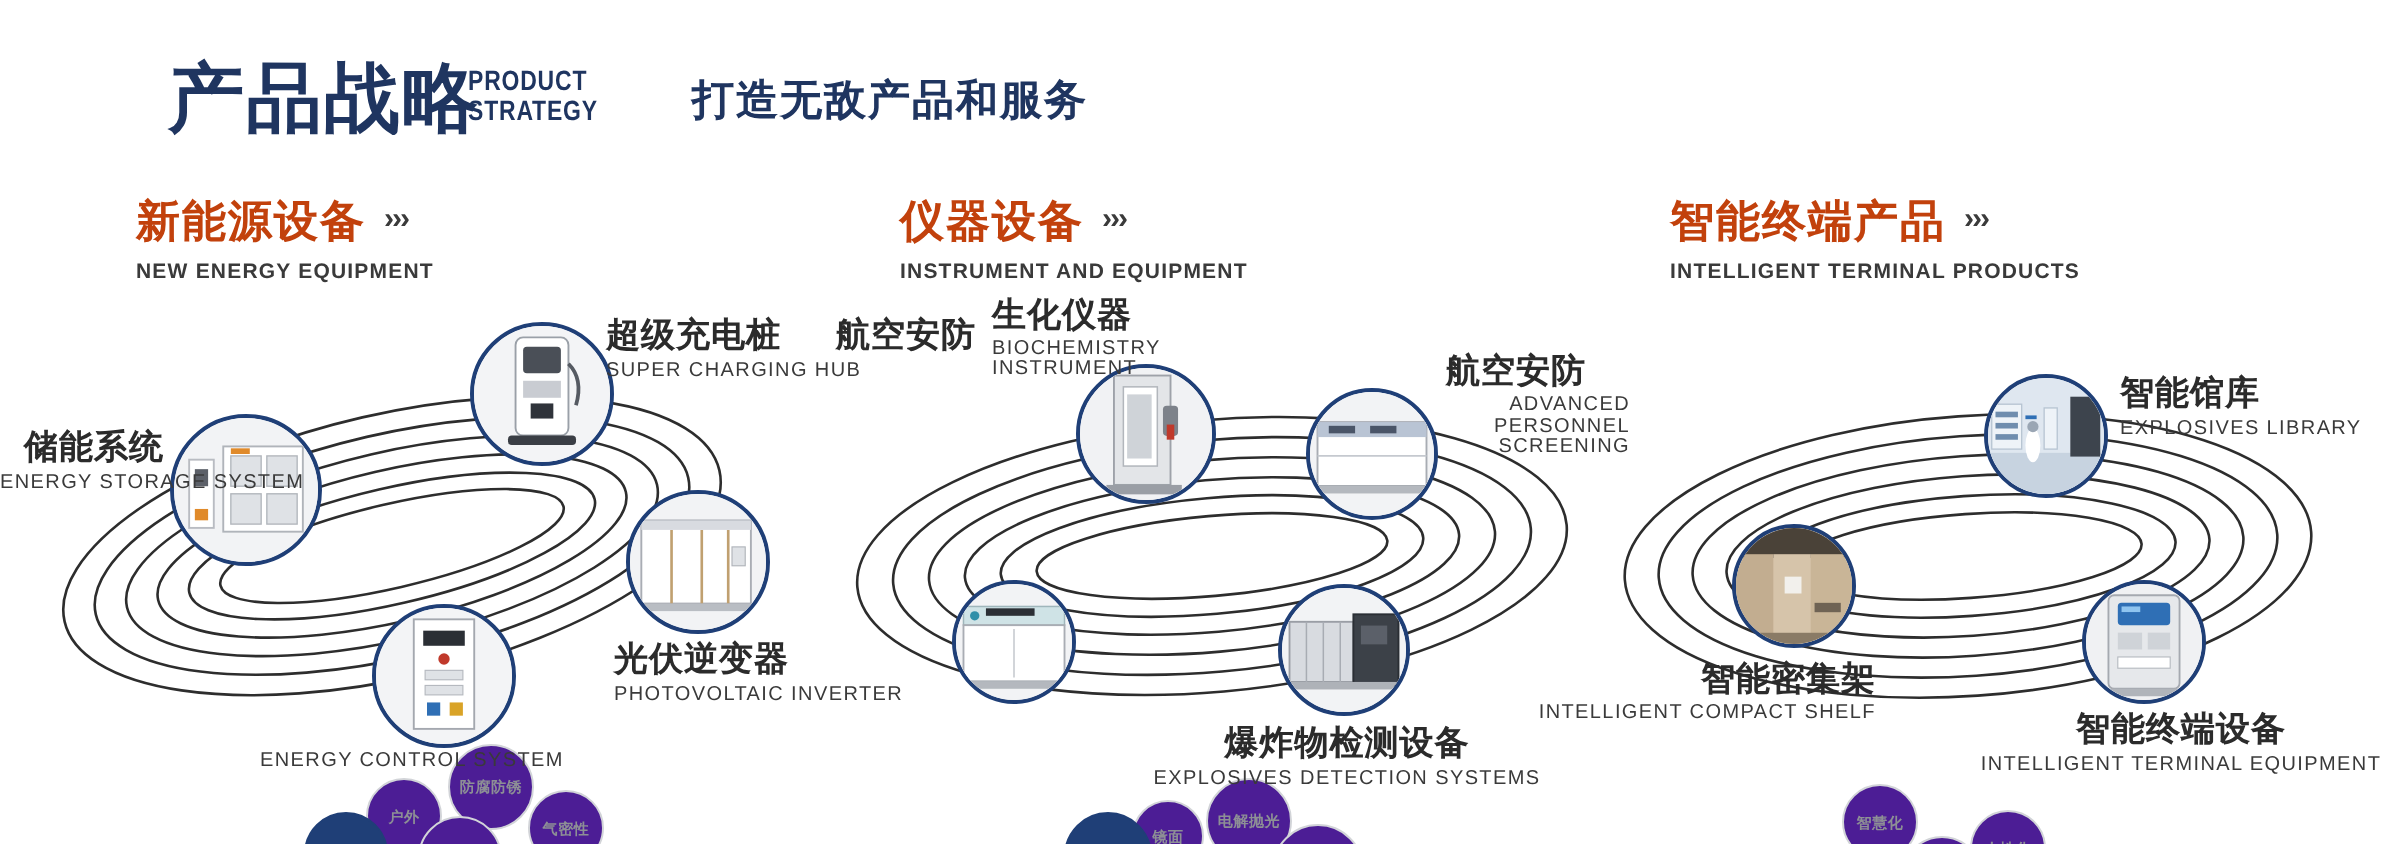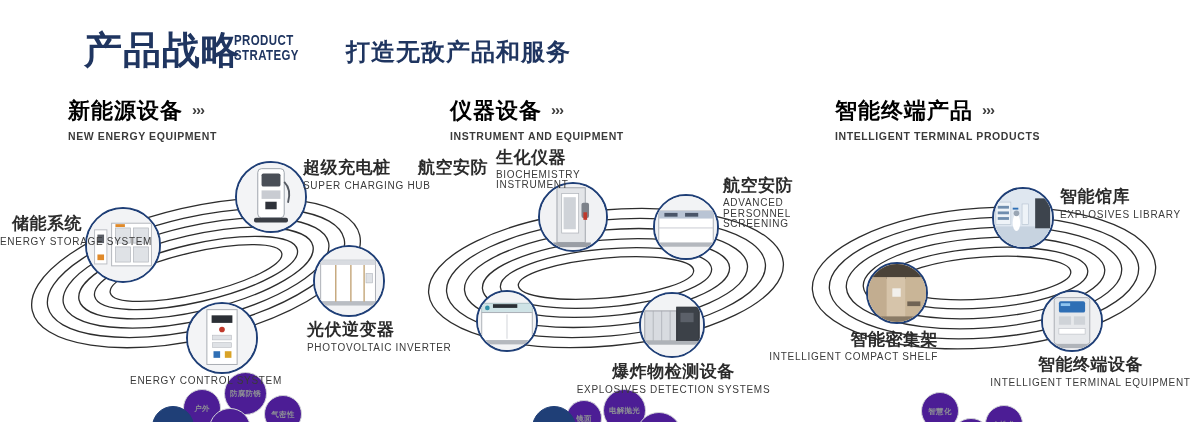--- a/index.html
+++ b/index.html
@@ -21,28 +21,28 @@
     font-family:"Liberation Sans","DejaVu Sans",sans-serif;
   }
   .title-en{
     position:absolute;left:218px;top:33px;
     font-size:14px;font-weight:bold;color:#1f3560;
     line-height:15px;letter-spacing:.5px;
     transform:scaleX(.82);transform-origin:left top;
   }
   .title-sub{
     position:absolute;left:330px;top:36px;
-    font-size:24px;font-weight:bold;color:#1f3560;
+    font-size:21px;font-weight:bold;color:#1f3560;
     letter-spacing:1px;
   }
 
   
   .sec{position:absolute;}
   .sec .cn{
-    font-size:22px;font-weight:bold;color:#000000;letter-spacing:1px;
+    font-size:22px;font-weight:bold;color:#c2410c;letter-spacing:1px;
     display:inline-block;vertical-align:middle;
   }
   .sec .chev{
     display:inline-block;vertical-align:middle;margin-left:9px;
     color:#3b3b3b;font-size:15px;letter-spacing:-1px;font-weight:bold;
     position:relative;top:-2px;
   }
   .sec .en{
     display:block;margin-top:4px;
     font-size:10.5px;font-weight:bold;color:#3a3a3a;letter-spacing:.6px;
@@ -247,21 +247,21 @@
         <rect x="4" y="16" width="58" height="34" fill="#ffffff" stroke="#a8acb3" stroke-width="1"></rect>
         <rect x="4" y="16" width="58" height="8" fill="#b9c4d4"></rect>
         <rect x="10" y="18" width="14" height="4" fill="#4a5568"></rect>
         <rect x="32" y="18" width="14" height="4" fill="#4a5568"></rect>
         <line x1="4" y1="34" x2="62" y2="34" stroke="#c5c9cf" stroke-width="1"></line>
         <rect x="4" y="50" width="58" height="4" fill="#b4b8be"></rect>
       </svg>
     </div>
     <div class="lbl" style="left:325px;top:24px;">
       <span class="cn">航空安防</span>
-      <span class="en" style="white-space:normal;width:92px;line-height:10.5px;">ADVANCED PERSONNEL SCREENING</span>
+      <span class="en" style="white-space:normal;width:92px;line-height:10.5px;text-align:right;">ADVANCED PERSONNEL SCREENING</span>
     </div>
 
     <div class="node" style="left:78px;top:140px;width:62px;height:62px;">
       <svg class="thumb" viewBox="0 0 62 62">
         <rect x="0" y="0" width="62" height="62" fill="#f2f3f5"></rect>
         <rect x="4" y="12" width="54" height="10" fill="#cfe3e6" stroke="#9fb6bb" stroke-width=".8"></rect>
         <rect x="16" y="13" width="26" height="4" fill="#2b2f35"></rect>
         <rect x="4" y="22" width="54" height="30" fill="#ffffff" stroke="#a9adb4" stroke-width="1"></rect>
         <line x1="31" y1="24" x2="31" y2="50" stroke="#c3c7cd" stroke-width=".8"></line>
         <circle cx="10" cy="17" r="2.5" fill="#2f8fa8"></circle>

